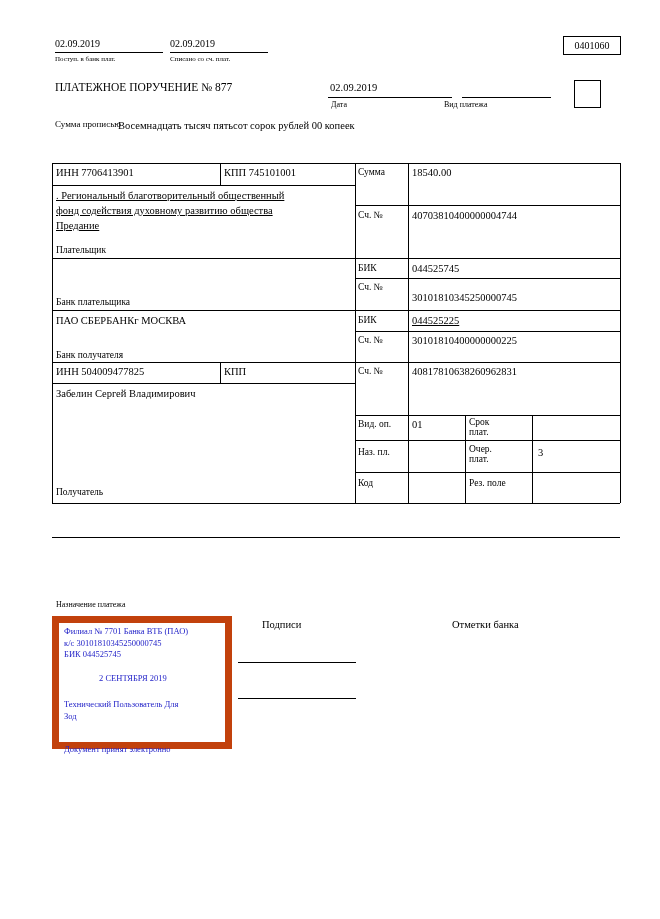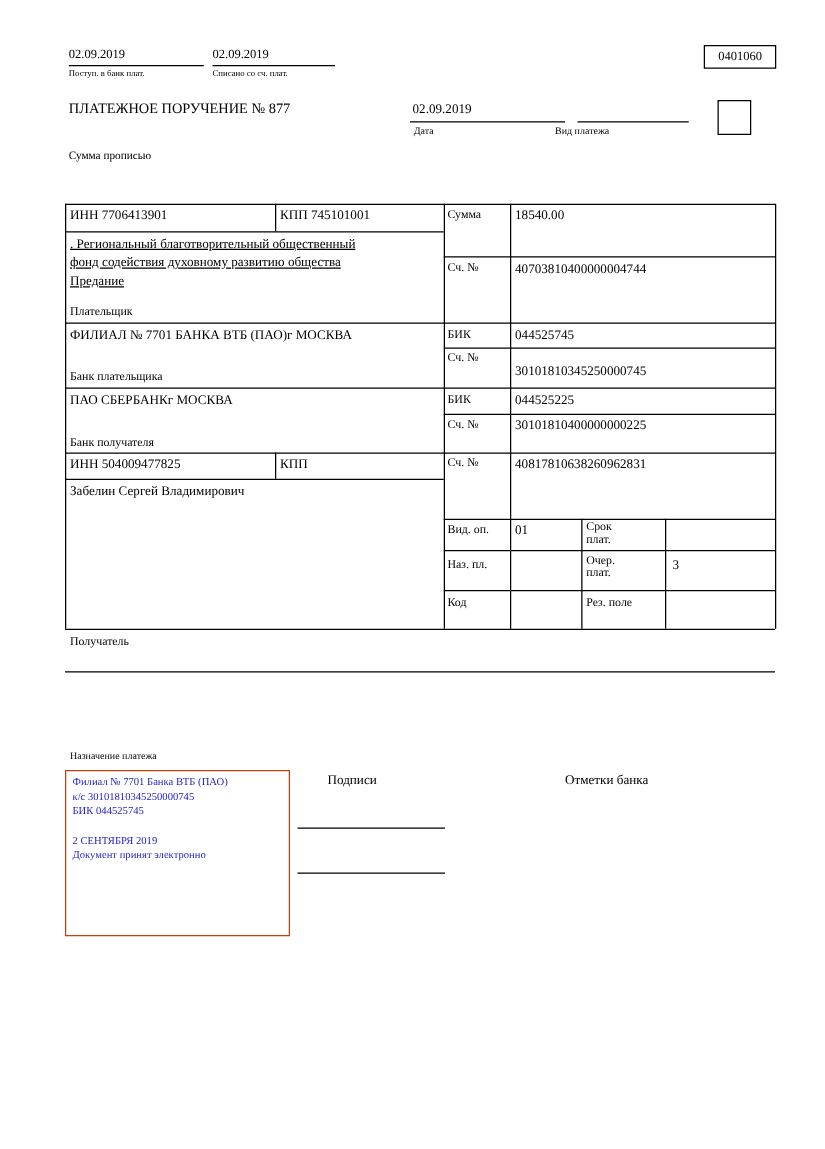--- a/index.html
+++ b/index.html
@@ -13,21 +13,21 @@
   .wrap{ white-space:normal; }
   .sm  { font-size:7px;  line-height:8px;  white-space:nowrap; }
   .lbl { font-size:8px;  line-height:9px;  white-space:nowrap; }
   .sec { font-size:9.5px; line-height:11px; white-space:nowrap; }
   .b   { font-weight:normal; }
   .i   { font-style:italic; }
   .hline { position:absolute; border-top:1px solid #000; height:0; }
   .vline { position:absolute; border-left:1px solid #000; width:0; }
   .box   { position:absolute; border:1px solid #000; }
   .stamp {
-    position:absolute; border:1px solid #c2410c; color:#2323c8;
+    position:absolute; border:7px solid #c2410c; color:#2323c8;
     font-size:8.5px; line-height:11.5px; padding:3px 5px;
   }
   .stamp div { white-space:normal; }
   .cell-label { font-size:9.5px; }
 </style>
 </head>
 <body>
 
 <div class="page">
 
@@ -43,20 +43,21 @@
 
   <div class="abs t b" style="left:55px; top:81px; font-size:11.5px;">ПЛАТЕЖНОЕ ПОРУЧЕНИЕ № 877</div>
   <div class="abs t" style="left:330px; top:82px;">02.09.2019</div>
   <div class="hline" style="left:328px; top:97px; width:124px;"></div>
   <div class="abs lbl" style="left:331px; top:100px;">Дата</div>
   <div class="hline" style="left:462px; top:97px; width:89px;"></div>
   <div class="abs lbl" style="left:444px; top:100px;">Вид платежа</div>
   <div class="box" style="left:574px; top:80px; width:27px; height:28px;"></div>
 
   <div class="abs sec wrap" style="left:55px; top:119px; width:50px; font-size:9px;">Сумма прописью</div>
+  <div class="abs t" style="left:118px; top:120px;">Восемнадцать тысяч пятьсот сорок рублей 00 копеек</div>
 
   <div class="hline" style="left:52px; top:163px; width:568px;"></div>
   <div class="hline" style="left:52px; top:185px; width:303px;"></div>
   <div class="hline" style="left:355px; top:205px; width:265px;"></div>
   <div class="hline" style="left:52px; top:258px; width:568px;"></div>
   <div class="hline" style="left:355px; top:278px; width:265px;"></div>
   <div class="hline" style="left:52px; top:310px; width:568px;"></div>
   <div class="hline" style="left:355px; top:331px; width:265px;"></div>
   <div class="hline" style="left:52px; top:362px; width:568px;"></div>
   <div class="hline" style="left:52px; top:383px; width:303px;"></div>
@@ -77,61 +78,61 @@
   <div class="abs t" style="left:56px; top:167px;">ИНН 7706413901</div>
   <div class="abs t" style="left:224px; top:167px;">КПП 745101001</div>
   <div class="abs cell-label" style="left:358px; top:167px;">Сумма</div>
   <div class="abs t" style="left:412px; top:167px;">18540.00</div>
 
   <div class="abs t wrap" style="left:56px; top:188px; width:240px; line-height:15px;text-decoration:underline;">. Региональный благотворительный общественный фонд содействия духовному развитию общества Предание</div>
   <div class="abs cell-label" style="left:358px; top:210px;">Сч. №</div>
   <div class="abs t" style="left:412px; top:210px;">40703810400000004744</div>
   <div class="abs sec" style="left:56px; top:245px;">Плательщик</div>
 
-  <div class="abs t" style="left:56px; top:263px;">ФИЛИАЛ № 7701 БАНКА ВТБ (ПАО)г МОСКВА</div>
   <div class="abs cell-label" style="left:358px; top:263px;">БИК</div>
   <div class="abs t" style="left:412px; top:263px;">044525745</div>
   <div class="abs cell-label" style="left:358px; top:282px;">Сч. №</div>
   <div class="abs t" style="left:412px; top:292px;">30101810345250000745</div>
   <div class="abs sec" style="left:56px; top:297px;">Банк плательщика</div>
 
   <div class="abs t" style="left:56px; top:315px;">ПАО СБЕРБАНКг МОСКВА</div>
   <div class="abs cell-label" style="left:358px; top:315px;">БИК</div>
-  <div class="abs t" style="left:412px; top:315px;">044525225</div>
+  <div class="abs t" style="left:412px; top:315px;text-decoration:underline;">044525225</div>
   <div class="abs cell-label" style="left:358px; top:335px;">Сч. №</div>
   <div class="abs t" style="left:412px; top:335px;">30101810400000000225</div>
   <div class="abs sec" style="left:56px; top:350px;">Банк получателя</div>
 
   <div class="abs t" style="left:56px; top:366px;">ИНН 504009477825</div>
   <div class="abs t" style="left:224px; top:366px;">КПП</div>
   <div class="abs cell-label" style="left:358px; top:366px;">Сч. №</div>
   <div class="abs t" style="left:412px; top:366px;">40817810638260962831</div>
   <div class="abs t" style="left:56px; top:388px;">Забелин Сергей Владимирович</div>
-  <div class="abs sec" style="left:56px; top:509px;">Получатель</div>
+  <div class="abs sec" style="left:56px; top:487px;">Получатель</div>
 
   <div class="abs cell-label" style="left:358px; top:419px;">Вид. оп.</div>
   <div class="abs t" style="left:412px; top:419px;">01</div>
   <div class="abs cell-label wrap" style="left:469px; top:417px; width:40px; line-height:10px;">Срок плат.</div>
 
   <div class="abs cell-label" style="left:358px; top:447px;">Наз. пл.</div>
   <div class="abs cell-label wrap" style="left:469px; top:444px; width:40px; line-height:10px;">Очер. плат.</div>
   <div class="abs t" style="left:538px; top:447px;">3</div>
 
   <div class="abs cell-label" style="left:358px; top:478px;">Код</div>
   <div class="abs cell-label" style="left:469px; top:478px;">Рез. поле</div>
 
   <div class="hline" style="left:52px; top:537px; width:568px;"></div>
   <div class="abs lbl" style="left:56px; top:600px;">Назначение платежа</div>
 
   <div class="stamp" style="left:52px; top:616px; width:180px; height:133px;">
     <div>Филиал № 7701 Банка ВТБ (ПАО)</div>
     <div>к/с 30101810345250000745</div>
     <div>БИК 044525745</div>
-    <div style="margin-top:12px;">2 СЕНТЯБРЯ 2019</div>
-    <div style="margin-top:0;">Документ принят электронно</div>
+    <div style="margin-top:12px;margin-left:35px;">2 СЕНТЯБРЯ 2019</div>
+    <div style="margin-top:15px; width:128px;">Технический Пользователь Для Зод</div>
+    <div style="margin-top:22px;">Документ принят электронно</div>
   </div>
 
   <div class="abs t" style="left:262px; top:619px;">Подписи</div>
   <div class="hline" style="left:238px; top:662px; width:118px;"></div>
   <div class="hline" style="left:238px; top:698px; width:118px;"></div>
 
   <div class="abs t" style="left:452px; top:619px;">Отметки банка</div>
 
 </div>
 

